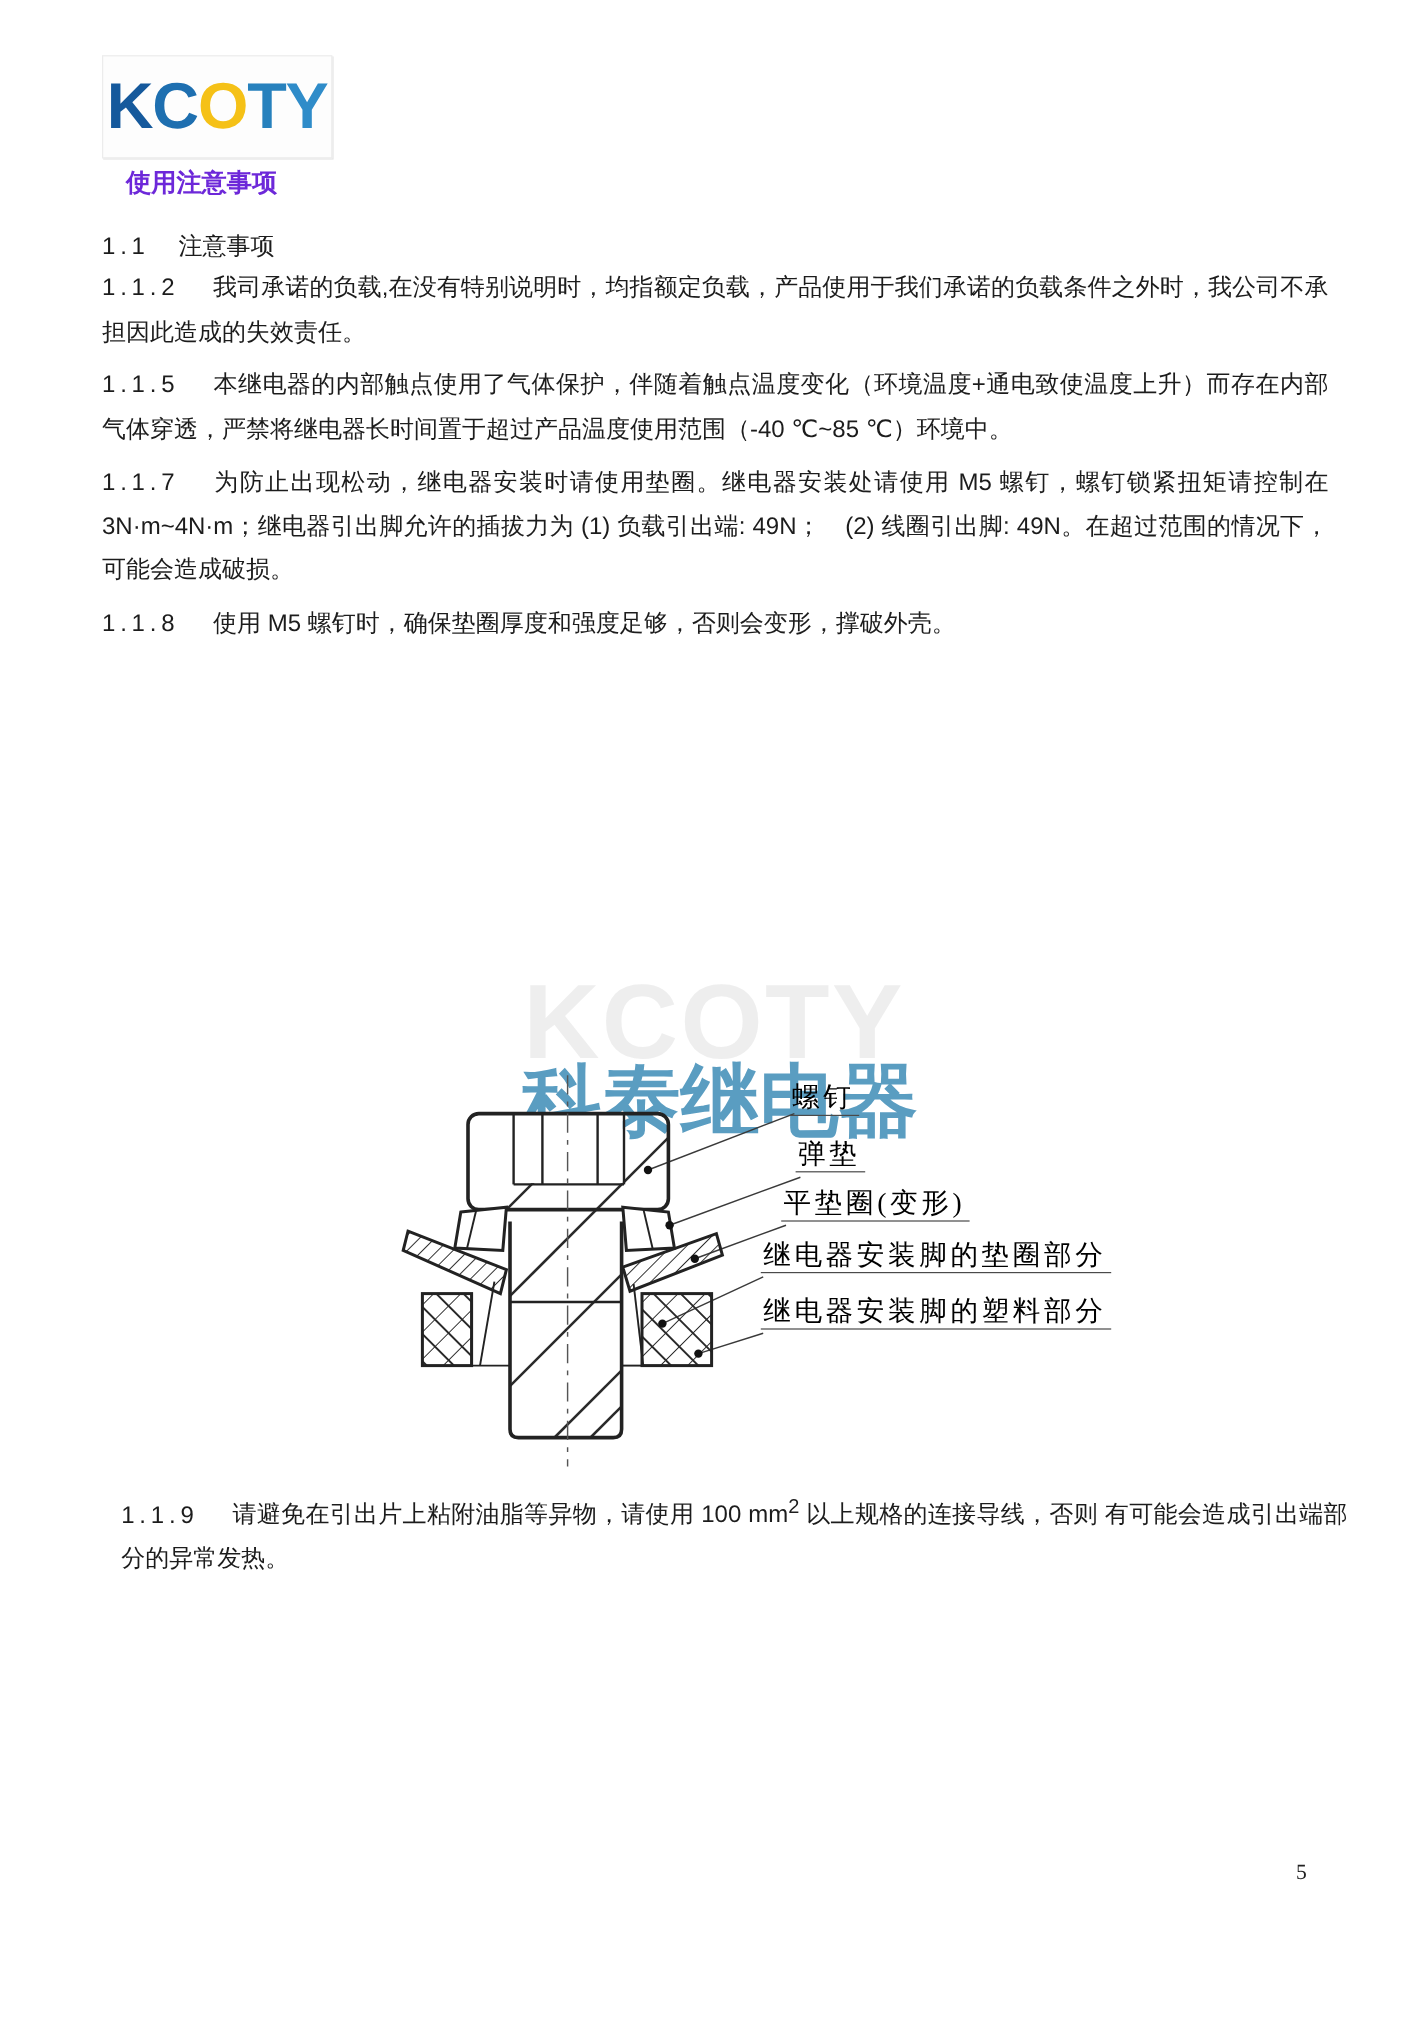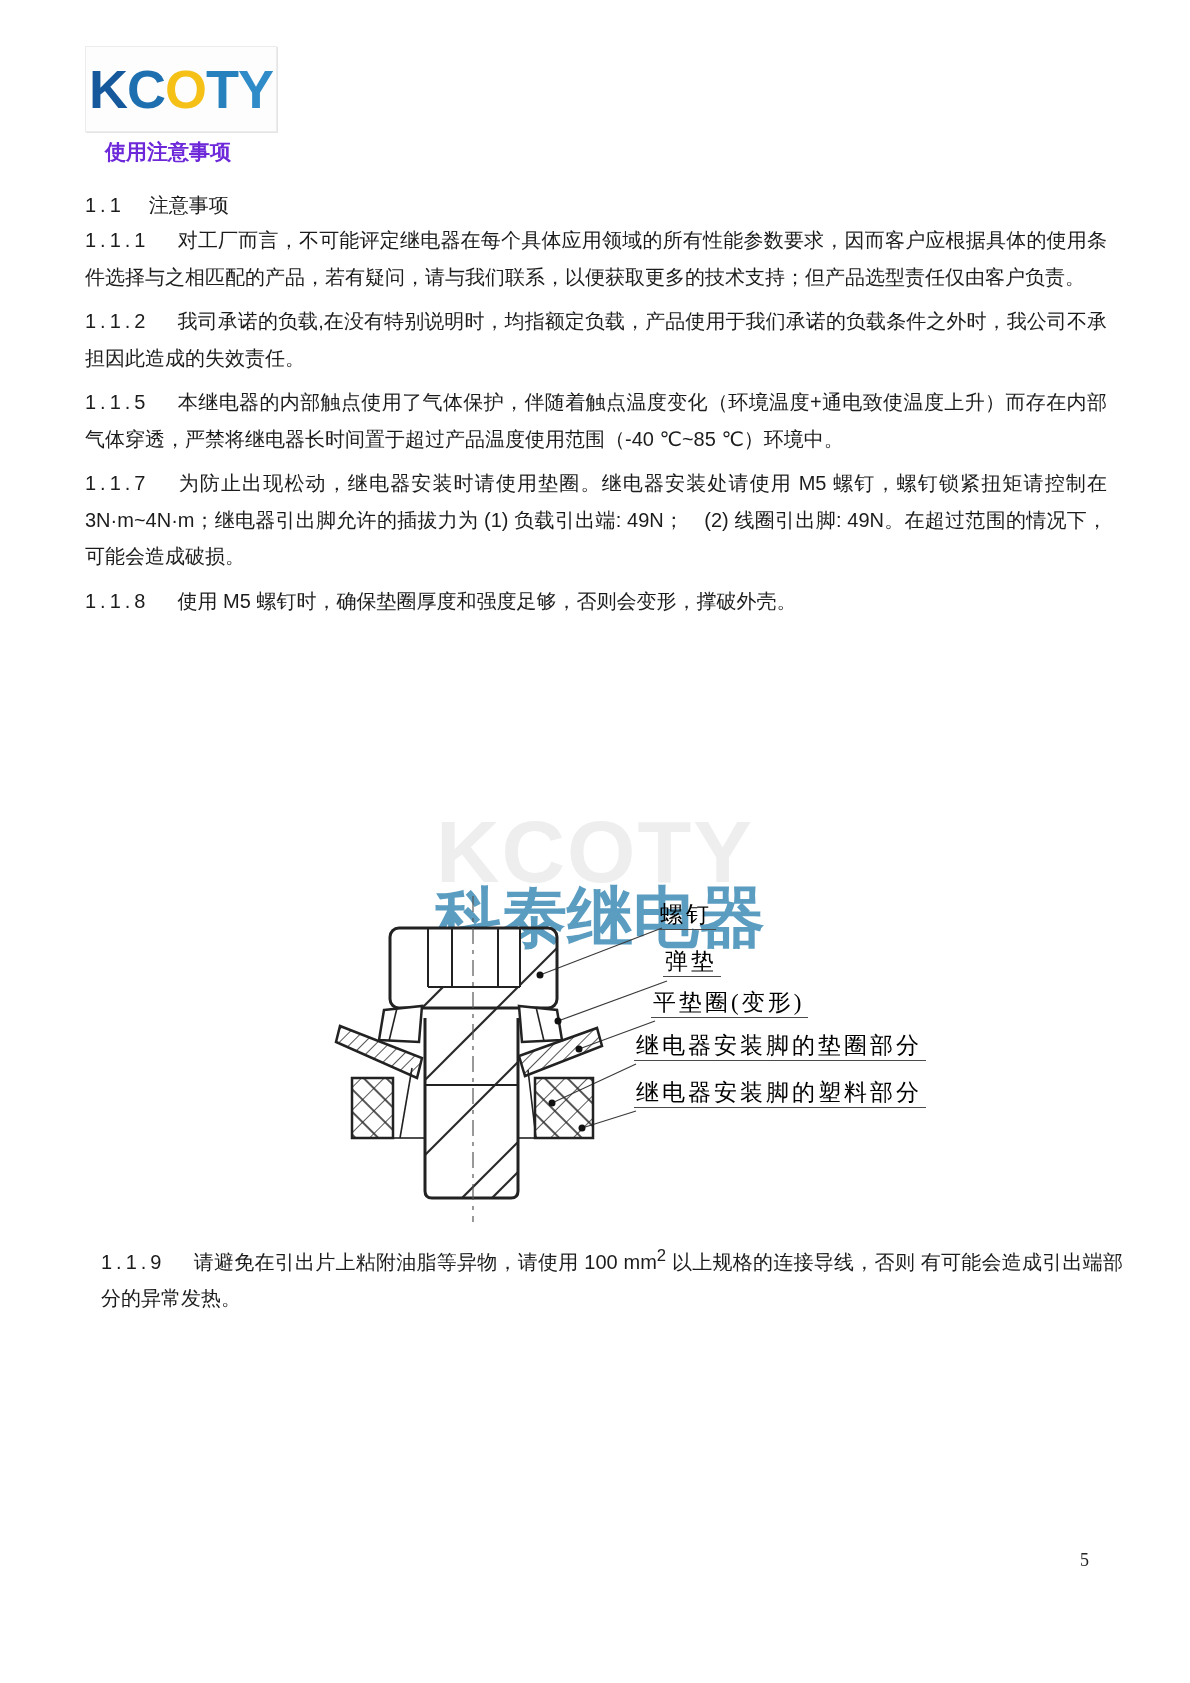--- a/index.html
+++ b/index.html
@@ -71,21 +71,20 @@
       <span style="color: rgb(21, 89, 156);">K</span><span style="color: rgb(30, 111, 176);">C</span><span style="color: rgb(245, 193, 23);">O</span><span style="color: rgb(39, 129, 189);">T</span><span style="color: rgb(47, 140, 201);">Y</span>
     </div>
   </div>
 
   <div class="doc-title">使用注意事项</div>
   <div class="sec-head">
     <span class="num">1.1</span><span>注意事项</span>
   </div>
 
   <div class="notes">
-    <p><span class="num">1.1.1</span><span>对工厂而言，不可能评定继电器在每个具体应用领域的所有性能参数要求，因而客户应根据具体的使用条件选择与之相匹配的产品，若有疑问，请与我们联系，以便获取更多的技术支持；但产品选型责任仅由客户负责。</span></p>
     <p><span class="num">1.1.2</span><span>我司承诺的负载,在没有特别说明时，均指额定负载，产品使用于我们承诺的负载条件之外时，我公司不承担因此造成的失效责任。</span></p>
     <p><span class="num">1.1.5</span><span>本继电器的内部触点使用了气体保护，伴随着触点温度变化（环境温度+通电致使温度上升）而存在内部气体穿透，严禁将继电器长时间置于超过产品温度使用范围（-40 ℃~85 ℃）环境中。</span></p>
     <p><span class="num">1.1.7</span><span>为防止出现松动，继电器安装时请使用垫圈。继电器安装处请使用 M5 螺钉，螺钉锁紧扭矩请控制在 3N·m~4N·m；继电器引出脚允许的插拔力为 (1) 负载引出端: 49N；　(2) 线圈引出脚: 49N。在超过范围的情况下，可能会造成破损。</span></p>
     <p><span class="num">1.1.8</span><span>使用 M5 螺钉时，确保垫圈厚度和强度足够，否则会变形，撑破外壳。</span></p>
   </div>
 
   <div class="diagram">
     <svg width="700" height="340" viewBox="0 0 700 340">
       <defs>
         <pattern id="dense" patternUnits="userSpaceOnUse" width="9" height="9" patternTransform="rotate(45)">

